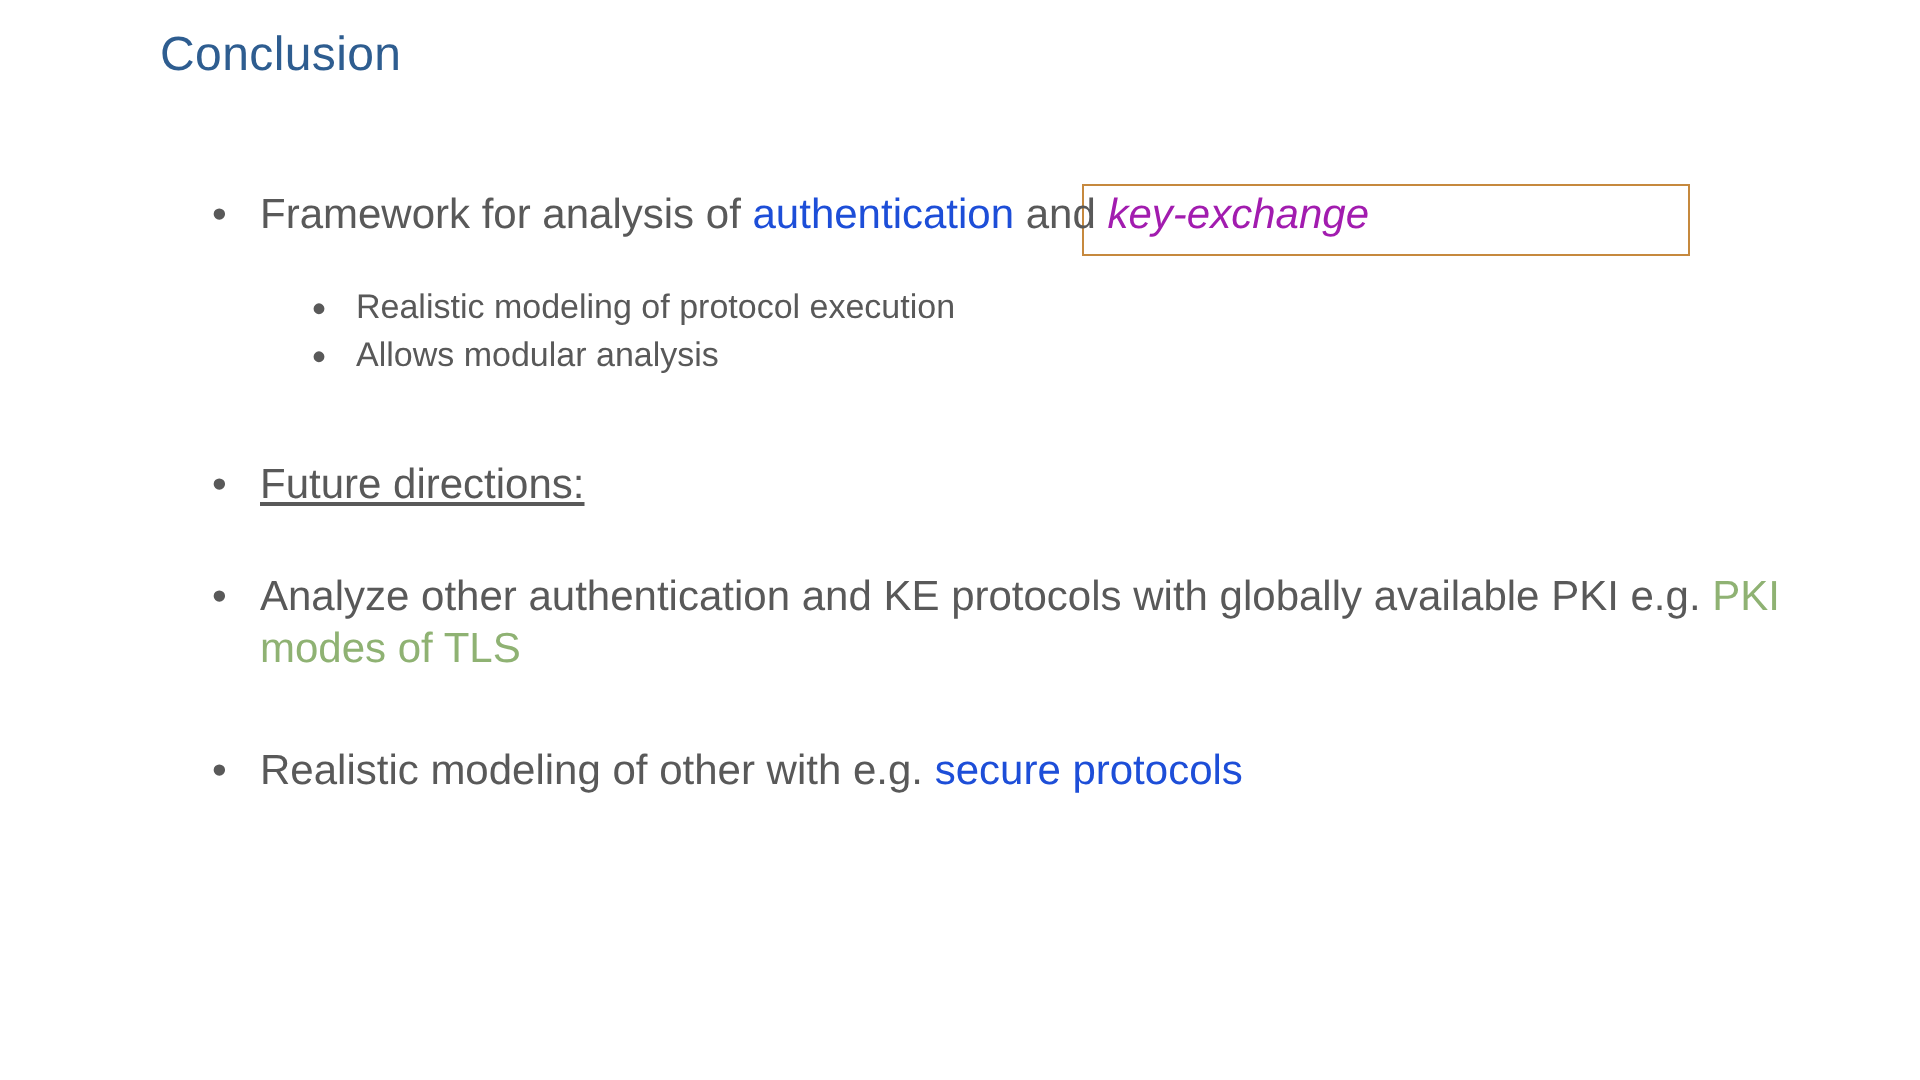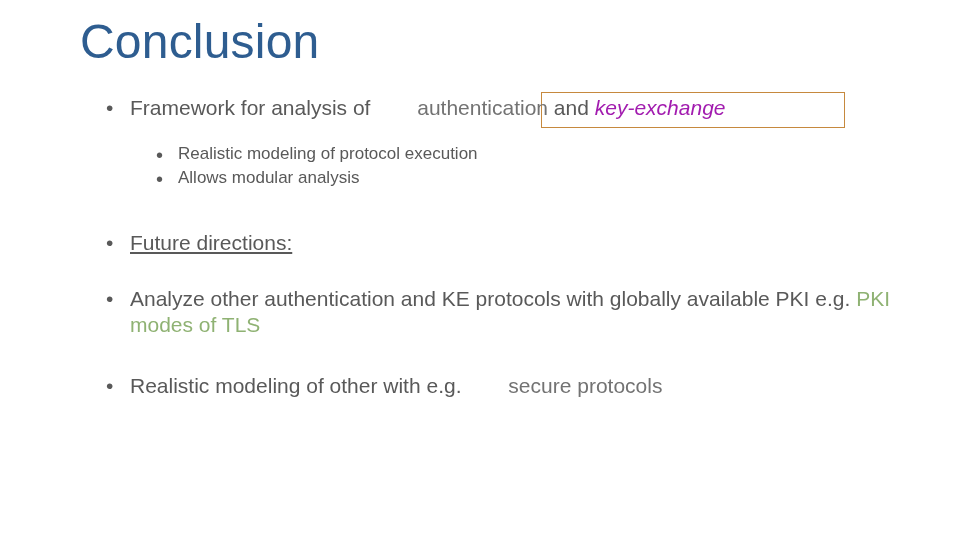--- a/index.html
+++ b/index.html
@@ -15,21 +15,21 @@
   .slide {
     position: relative;
     width: 960px;
     height: 540px;
     box-sizing: border-box;
   }
   .title {
     position: absolute;
     left: 80px;
     top: 14px;
-    font-size: 48px;
+    font-size: 24px;
     font-weight: 400;
     color: #2e5d90;
     letter-spacing: 0.2px;
   }
   .body {
     position: absolute;
     left: 100px;
     top: 95px;
     width: 800px;
     font-size: 21px;
@@ -66,21 +66,21 @@
     margin-bottom: 2px;
   }
   ul.lvl2 > li::before {
     content: "•";
     position: absolute;
     left: 4px;
     top: 0;
     color: #595959;
     font-size: 20px;
   }
-  .hl-orange { color: #737373; margin-left: 41px; }
+  .hl-orange { color: #1d4ed8; }
   .hl-purple { color: #a21caf; font-style: italic; }
   .hl-green  { color: #8fb273; }
   .underline { text-decoration: underline; }
   .highlight-box {
     position: absolute;
     border: 1.5px solid #c6893e;
     background: transparent;
     pointer-events: none;
   }
   .box1 {

